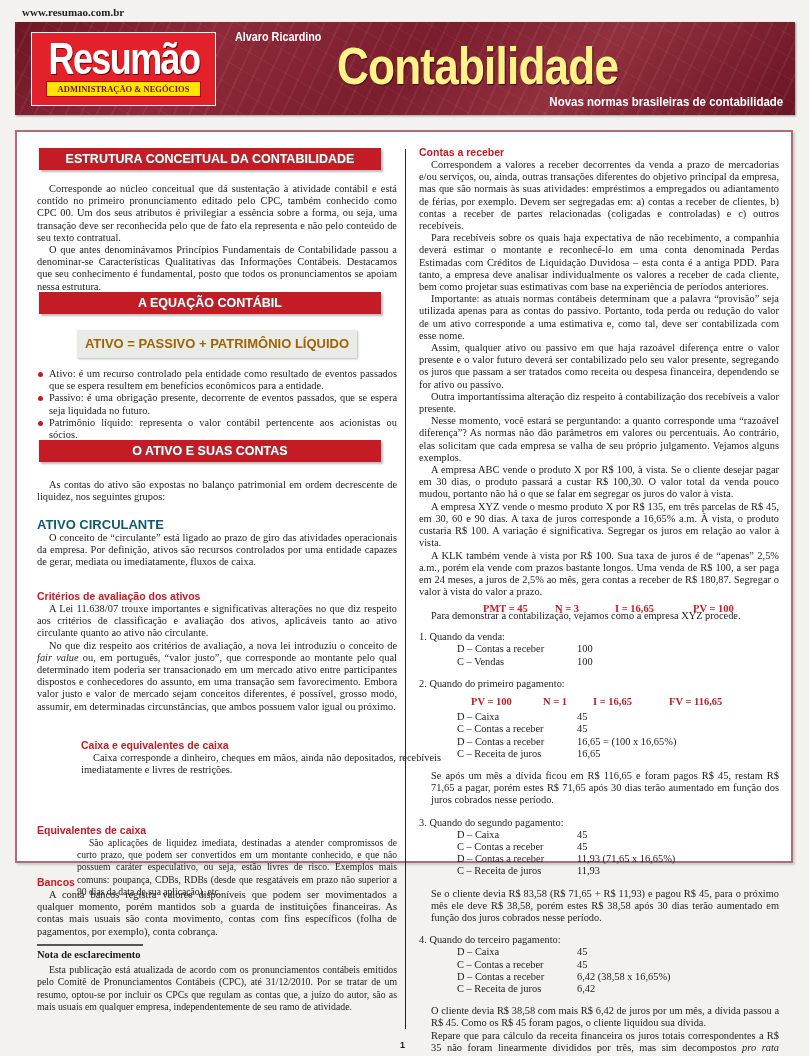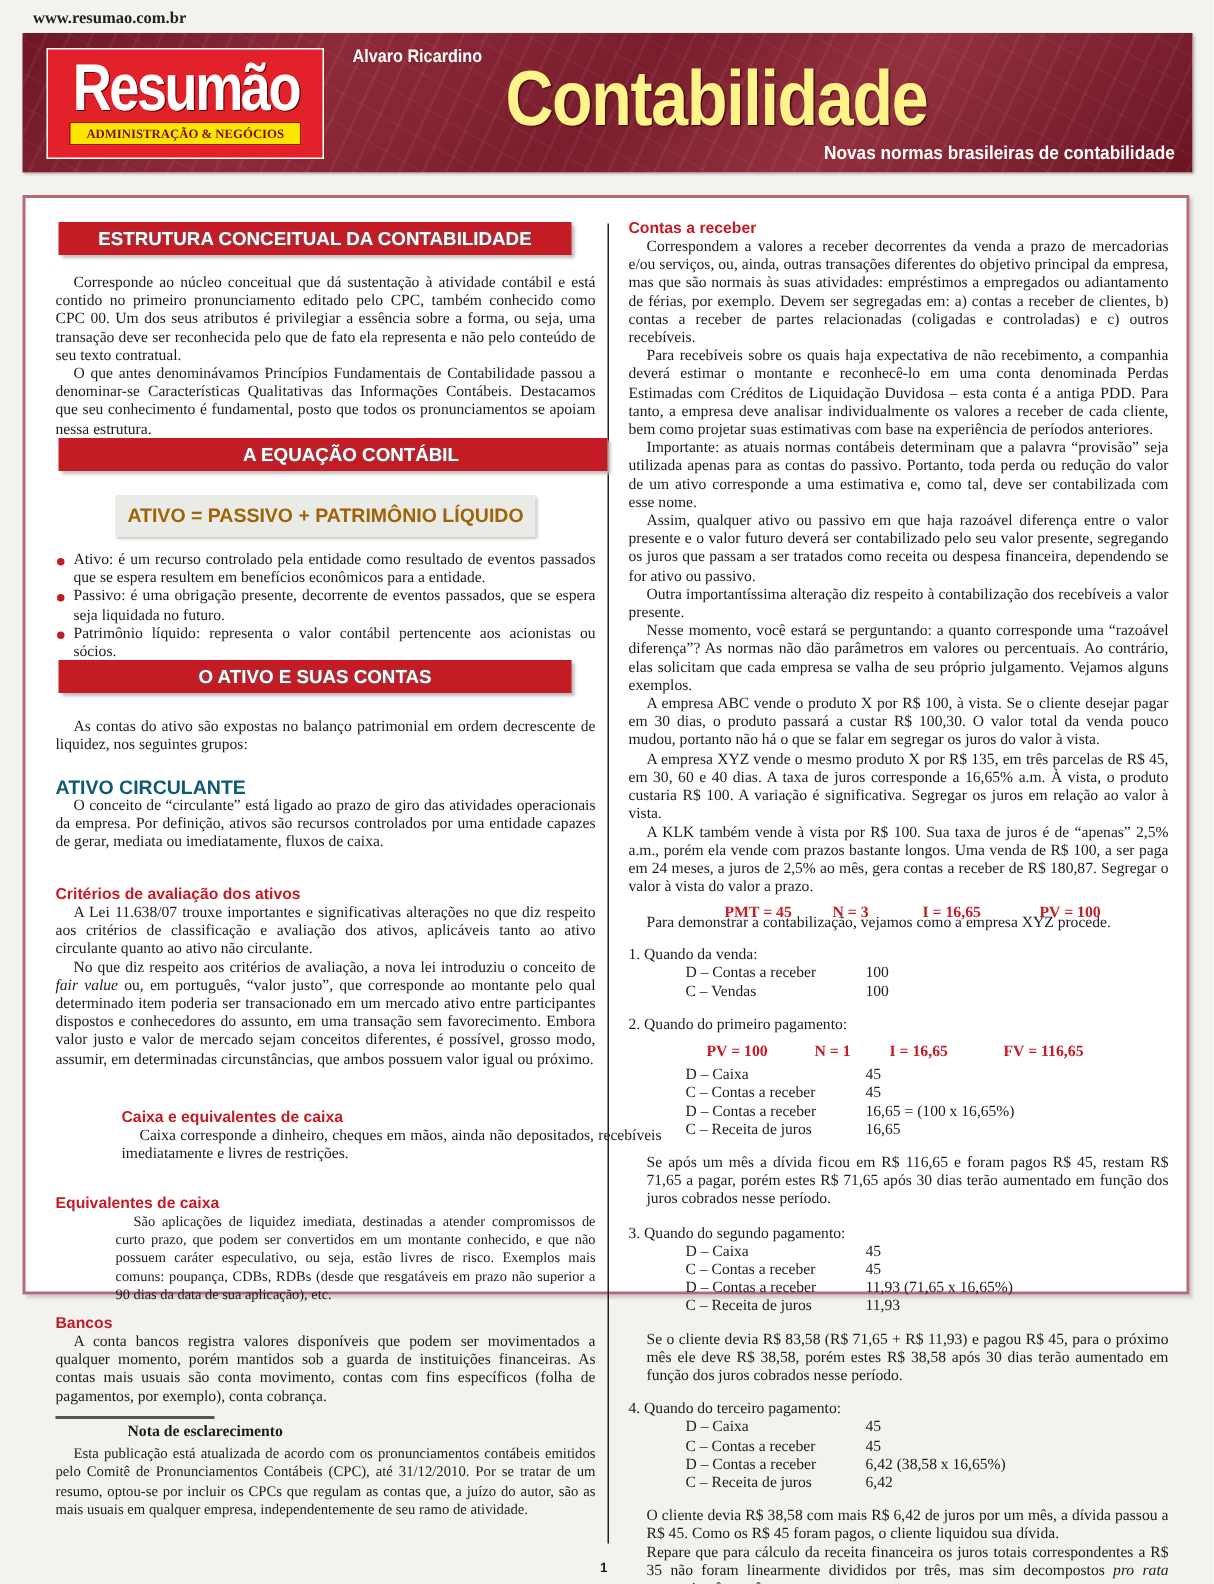--- a/index.html
+++ b/index.html
@@ -60,21 +60,21 @@
   .sub-teal { font-family: "Liberation Sans", sans-serif; font-weight: bold; color: #0e5a70; font-size: 13px; line-height: 15px; }
   .equation {
     position: absolute; left: 40px; width: 280px; height: 28px; background: #e9ece6; color: #a16207;
     font-family: "Liberation Sans", sans-serif; font-weight: bold; font-size: 13px; line-height: 28px; text-align: center;
     box-shadow: 1px 1px 2px #bbb;
   }
   ul.bullets { margin: 0; padding: 0; list-style: none; }
   ul.bullets li { position: relative; padding-left: 12px; }
   ul.bullets li::before { content: ""; position: absolute; left: 1px; top: 4px; width: 5px; height: 5px; border-radius: 50%; background: #c41b25; }
   .note-rule { width: 106px; height: 2px; background: #555; margin-bottom: 3px; }
-  .note-title { font-weight: bold; font-size: 10.5px; margin-left: 48px; }
+  .note-title { font-weight: bold; font-size: 10.5px; }
   .params { font-weight: bold; color: #c41b25; font-size: 10.5px; display: flex; }
   .params span { display: inline-block; }
   .step-label { text-indent: 0; }
   .entries { margin-left: 38px; }
   .entry { display: flex; }
   .entry .acct { width: 120px; }
   .indent-p { padding-left: 12px; text-indent: 0; }
   i { font-style: italic; }
   .page-num { position: absolute; left: 400px; top: 1040px; font-size: 9px; font-weight: bold; font-family: "Liberation Sans", sans-serif; }
 </style>
@@ -96,21 +96,21 @@
 <div class="page-frame">
   <div class="divider"></div>
 
   <div class="col col-left">
     <div class="sec-head" style="left:2px; top:16px; width:342px;">ESTRUTURA CONCEITUAL DA CONTABILIDADE</div>
     <div class="blk" style="top:51px;">
       <p>Corresponde ao núcleo conceitual que dá sustentação à atividade contábil e está contido no primeiro pronunciamento editado pelo CPC, também conhecido como CPC 00. Um dos seus atributos é privilegiar a essência sobre a forma, ou seja, uma transação deve ser reconhecida pelo que de fato ela representa e não pelo conteúdo de seu texto contratual.</p>
       <p>O que antes denominávamos Princípios Fundamentais de Contabilidade passou a denominar-se Características Qualitativas das Informações Contábeis. Destacamos que seu conhecimento é fundamental, posto que todos os pronunciamentos se apoiam nessa estrutura.</p>
     </div>
 
-    <div class="sec-head" style="left:2px; top:160px; width:342px;padding-left:24px;">A EQUAÇÃO CONTÁBIL</div>
+    <div class="sec-head" style="left:2px; top:160px; width:342px;">A EQUAÇÃO CONTÁBIL</div>
     <div class="equation" style="top:198px;">ATIVO = PASSIVO + PATRIMÔNIO LÍQUIDO</div>
     <div class="blk" style="top:236px;">
       <ul class="bullets">
         <li>Ativo: é um recurso controlado pela entidade como resultado de eventos passados que se espera resultem em benefícios econômicos para a entidade.</li>
         <li>Passivo: é uma obrigação presente, decorrente de eventos passados, que se espera seja liquidada no futuro.</li>
         <li>Patrimônio líquido: representa o valor contábil pertencente aos acionistas ou sócios.</li>
       </ul>
     </div>
 
     <div class="sec-head" style="left:2px; top:308px; width:342px;">O ATIVO E SUAS CONTAS</div>
@@ -123,21 +123,21 @@
     </div>
     <div class="blk" style="top:458px;">
       <div class="sub-red">Critérios de avaliação dos ativos</div>
       <p>A Lei 11.638/07 trouxe importantes e significativas alterações no que diz respeito aos critérios de classificação e avaliação dos ativos, aplicáveis tanto ao ativo circulante quanto ao ativo não circulante.</p>
       <p><span>No que diz respeito aos critérios de avaliação, a nova lei introduziu o conceito de </span><i>fair value</i><span> ou, em português, “valor justo”, que corresponde ao montante pelo qual determinado item poderia ser transacionado em um mercado ativo entre participantes dispostos e conhecedores do assunto, em uma transação sem favorecimento. Embora valor justo e valor de mercado sejam conceitos diferentes, é possível, grosso modo, assumir, em determinadas circunstâncias, que ambos possuem valor igual ou próximo.</span></p>
     </div>
     <div class="blk" style="top:607px;margin-left:44px;">
       <div class="sub-red">Caixa e equivalentes de caixa</div>
       <p>Caixa corresponde a dinheiro, cheques em mãos, ainda não depositados, recebíveis imediatamente e livres de restrições.</p>
     </div>
-    <div class="blk" style="top:664px;">
+    <div class="blk" style="top:692px;">
       <div class="sub-red">Equivalentes de caixa</div>
       <p style="font-size:9.6px;margin-left:40px;">São aplicações de liquidez imediata, destinadas a atender compromissos de curto prazo, que podem ser convertidos em um montante conhecido, e que não possuem caráter especulativo, ou seja, estão livres de risco. Exemplos mais comuns: poupança, CDBs, RDBs (desde que resgatáveis em prazo não superior a 90 dias da data de sua aplicação), etc.</p>
     </div>
     <div class="blk" style="top:744px;">
       <div class="sub-red">Bancos</div>
       <p>A conta bancos registra valores disponíveis que podem ser movimentados a qualquer momento, porém mantidos sob a guarda de instituições financeiras. As contas mais usuais são conta movimento, contas com fins específicos (folha de pagamentos, por exemplo), conta cobrança.</p>
     </div>
     <div class="blk" style="top:812px;">
       <div class="note-rule"></div>
       <div class="note-title">Nota de esclarecimento</div>
@@ -148,21 +148,21 @@
   <div class="col col-right">
     <div class="blk" style="top:14px;">
       <div class="sub-red">Contas a receber</div>
       <p>Correspondem a valores a receber decorrentes da venda a prazo de mercadorias e/ou serviços, ou, ainda, outras transações diferentes do objetivo principal da empresa, mas que são normais às suas atividades: empréstimos a empregados ou adiantamento de férias, por exemplo. Devem ser segregadas em: a) contas a receber de clientes, b) contas a receber de partes relacionadas (coligadas e controladas) e c) outros recebíveis.</p>
       <p>Para recebíveis sobre os quais haja expectativa de não recebimento, a companhia deverá estimar o montante e reconhecê-lo em uma conta denominada Perdas Estimadas com Créditos de Liquidação Duvidosa – esta conta é a antiga PDD. Para tanto, a empresa deve analisar individualmente os valores a receber de cada cliente, bem como projetar suas estimativas com base na experiência de períodos anteriores.</p>
       <p>Importante: as atuais normas contábeis determinam que a palavra “provisão” seja utilizada apenas para as contas do passivo. Portanto, toda perda ou redução do valor de um ativo corresponde a uma estimativa e, como tal, deve ser contabilizada com esse nome.</p>
       <p>Assim, qualquer ativo ou passivo em que haja razoável diferença entre o valor presente e o valor futuro deverá ser contabilizado pelo seu valor presente, segregando os juros que passam a ser tratados como receita ou despesa financeira, dependendo se for ativo ou passivo.</p>
       <p>Outra importantíssima alteração diz respeito à contabilização dos recebíveis a valor presente.</p>
       <p>Nesse momento, você estará se perguntando: a quanto corresponde uma “razoável diferença”? As normas não dão parâmetros em valores ou percentuais. Ao contrário, elas solicitam que cada empresa se valha de seu próprio julgamento. Vejamos alguns exemplos.</p>
       <p>A empresa ABC vende o produto X por R$ 100, à vista. Se o cliente desejar pagar em 30 dias, o produto passará a custar R$ 100,30. O valor total da venda pouco mudou, portanto não há o que se falar em segregar os juros do valor à vista.</p>
-      <p>A empresa XYZ vende o mesmo produto X por R$ 135, em três parcelas de R$ 45, em 30, 60 e 40 dias. A taxa de juros corresponde a 16,65% a.m. À vista, o produto custaria R$ 100. A variação é significativa. Segregar os juros em relação ao valor à vista.</p>
+      <p>A empresa XYZ vende o mesmo produto X por R$ 135, em três parcelas de R$ 45, em 30, 60 e 90 dias. A taxa de juros corresponde a 16,65% a.m. À vista, o produto custaria R$ 100. A variação é significativa. Segregar os juros em relação ao valor à vista.</p>
       <p>A KLK também vende à vista por R$ 100. Sua taxa de juros é de “apenas” 2,5% a.m., porém ela vende com prazos bastante longos. Uma venda de R$ 100, a ser paga em 24 meses, a juros de 2,5% ao mês, gera contas a receber de R$ 180,87. Segregar o valor à vista do valor a prazo.</p>
       <p style="margin-top:12px;">Para demonstrar a contabilização, vejamos como a empresa XYZ procede.</p>
     </div>
 
     <div class="blk" style="top:471px;">
       <div class="params" style="padding-left:64px;">
         <span style="width:72px;">PMT = 45</span>
         <span style="width:60px;">N = 3</span>
         <span style="width:78px;">I = 16,65</span>
         <span>PV = 100</span>

